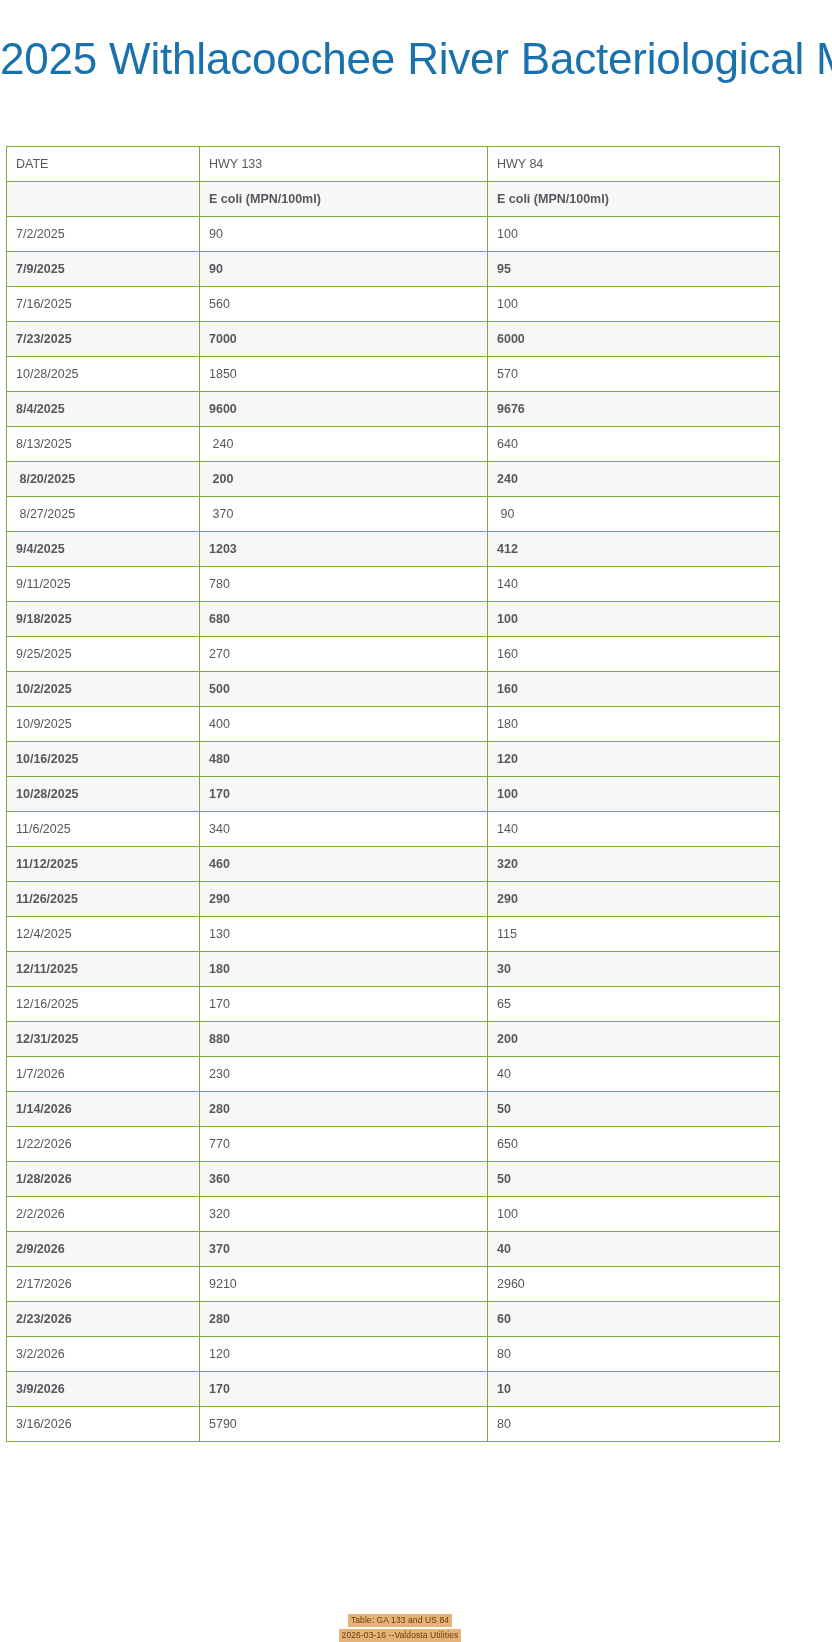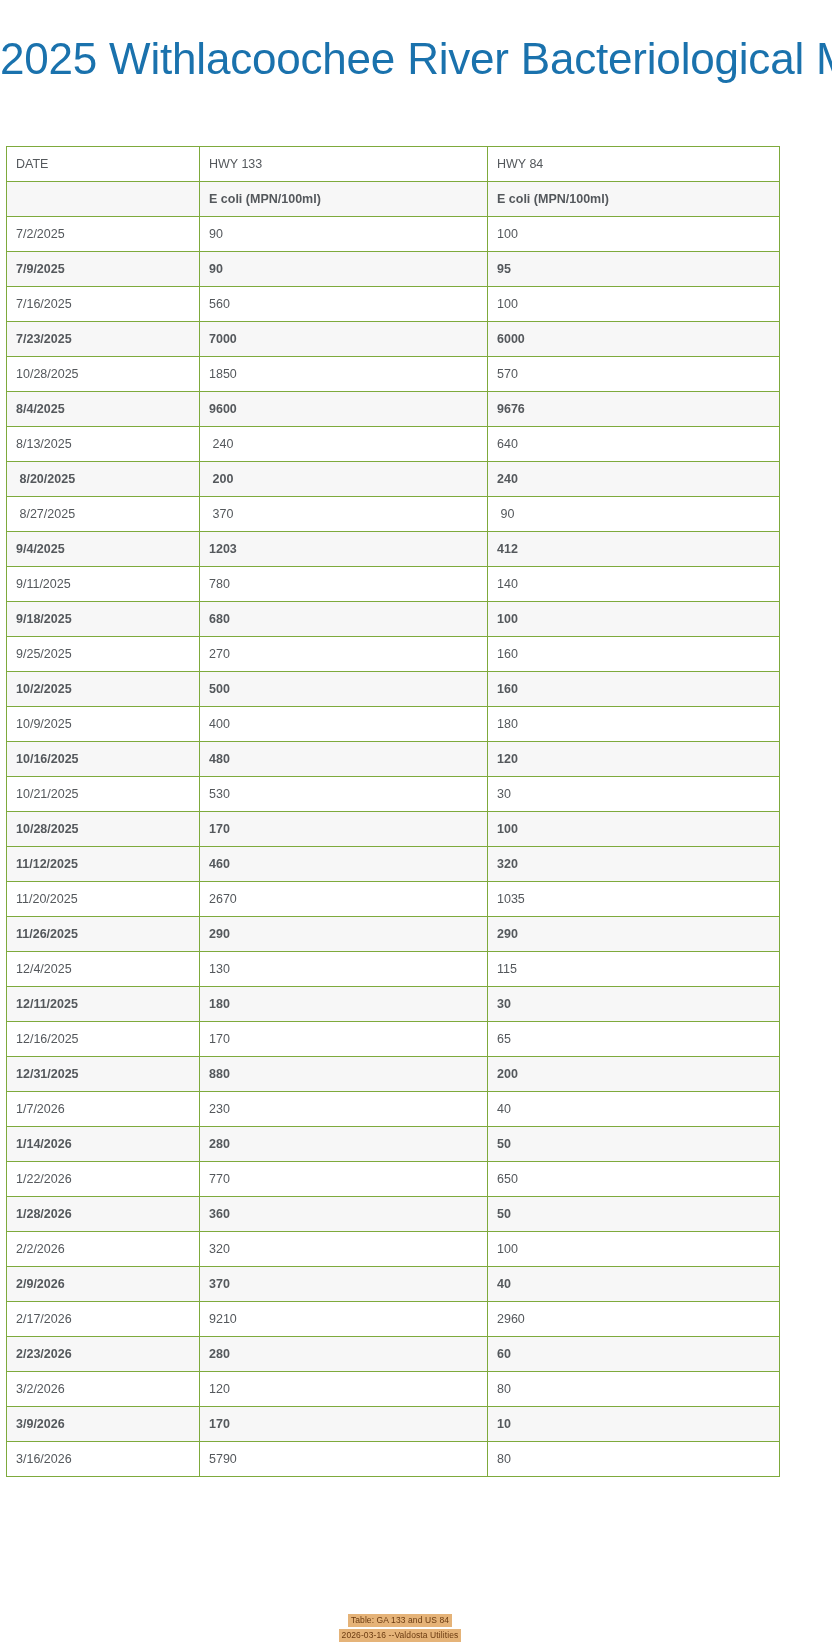--- a/index.html
+++ b/index.html
@@ -184,39 +184,34 @@
         <tr class="row-white">
           <td>10/9/2025</td>
           <td>400</td>
           <td>180</td>
         </tr>
         <tr class="row-alt">
           <td>10/16/2025</td>
           <td>480</td>
           <td>120</td>
         </tr>
-        <tr class="row-white">
-          <td>10/21/2025</td>
-          <td>530</td>
-          <td>30</td>
-        </tr>
         <tr class="row-alt">
           <td>10/28/2025</td>
           <td>170</td>
           <td>100</td>
+        </tr>
+        <tr class="row-white">
+          <td>11/6/2025</td>
+          <td>340</td>
+          <td>140</td>
         </tr>
         <tr class="row-alt">
           <td>11/12/2025</td>
           <td>460</td>
           <td>320</td>
-        </tr>
-        <tr class="row-white">
-          <td>11/20/2025</td>
-          <td>2670</td>
-          <td>1035</td>
         </tr>
         <tr class="row-alt">
           <td>11/26/2025</td>
           <td>290</td>
           <td>290</td>
         </tr>
         <tr class="row-white">
           <td>12/4/2025</td>
           <td>130</td>
           <td>115</td>

